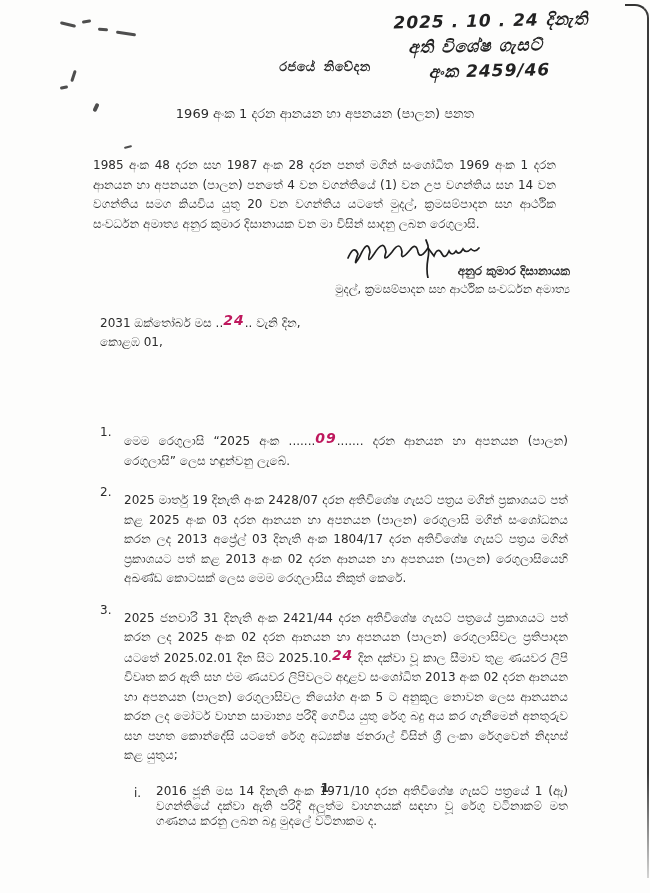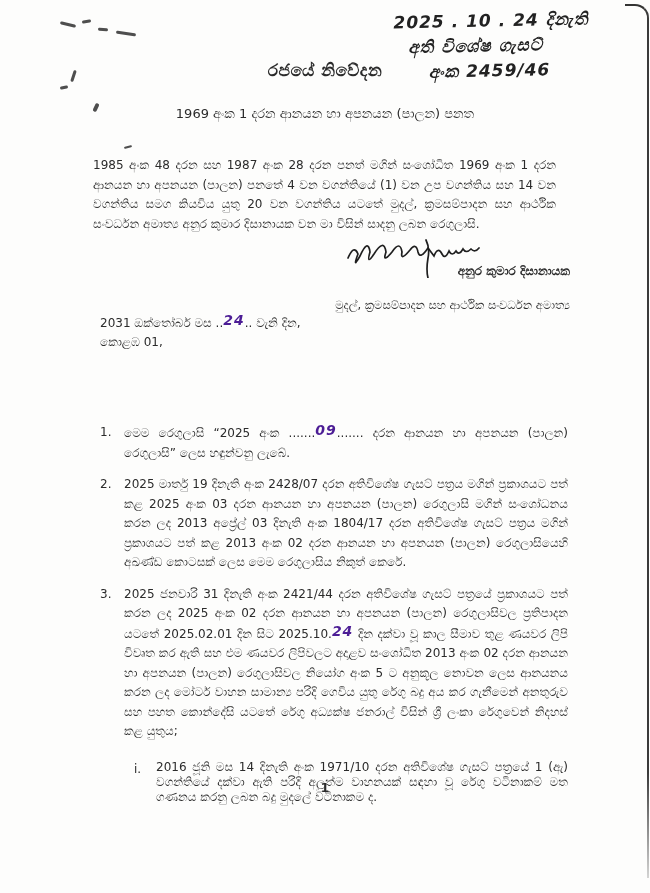--- a/index.html
+++ b/index.html
@@ -30,47 +30,47 @@
   .hw-note{
     position:absolute;top:8px;right:26px;width:230px;
     font-style:italic;font-weight:600;color:#222;
     font-size:17px;line-height:25px;letter-spacing:1px;
     transform:rotate(-1.2deg);
   }
   .hw-note .l1{padding-left:0;}
   .hw-note .l2{padding-left:14px;}
   .hw-note .l3{padding-left:34px;}
   .center{position:absolute;left:0;width:650px;text-align:center;}
-  .gov-title{top:60px;font-size:17px;font-weight:bold;letter-spacing:.5px;}
+  .gov-title{top:60px;font-size:13px;font-weight:bold;letter-spacing:.5px;font-family:Liberation Mono, monospace;}
   .act-title{top:106px;font-size:13px;font-weight:normal;}
   .preamble{
     position:absolute;top:156px;left:93px;width:463px;
     font-size:12px;line-height:19.5px;text-align:justify;
   }
   .sig-block{
     position:absolute;top:236px;left:300px;width:270px;text-align:right;
   }
   .sig-scribble{display:block;margin:0 auto -14px auto;}
   .sig-name{font-size:12px;font-weight:600;}
-  .sig-title{font-size:11.5px;margin-top:20px;}
+  .sig-title{font-size:11.5px;margin-top:4px;}
   .dateline{
     position:absolute;top:313px;left:100px;width:430px;
     font-size:12px;line-height:19px;text-align:left;
   }
   .reg-heading{top:400px;font-size:12.5px;font-weight:bold;}
   .reg-list{position:absolute;top:423px;left:100px;width:468px;font-size:12px;}
   .reg-item{display:flex;margin-bottom:12px;}
   .reg-num{flex:0 0 24px;line-height:19.5px;}
-  .reg-text{flex:1;text-align:justify;line-height:19.5px;}
+  .reg-text{flex:1;text-align:justify;line-height:19.5px;margin-top:8px;}
   .sub-item{display:flex;margin:18px 0 0 34px;}
   .sub-num{flex:0 0 22px;line-height:19.5px;}
   .sub-text{flex:1;text-align:justify;line-height:15px;}
   .handwrite{
     font-style:italic;font-weight:700;font-size:14px;
-    position:relative;top:-2px;letter-spacing:1px;color:#4c1d95;
+    position:relative;top:-2px;letter-spacing:1px;color:#be185d;
   }
   .page-num{top:781px;font-size:12px;font-weight:600;}
 </style>
 </head>
 <body>
 
 <div class="page">
 
   <div class="edge-line"></div>
   <div class="edge-fade"></div>

